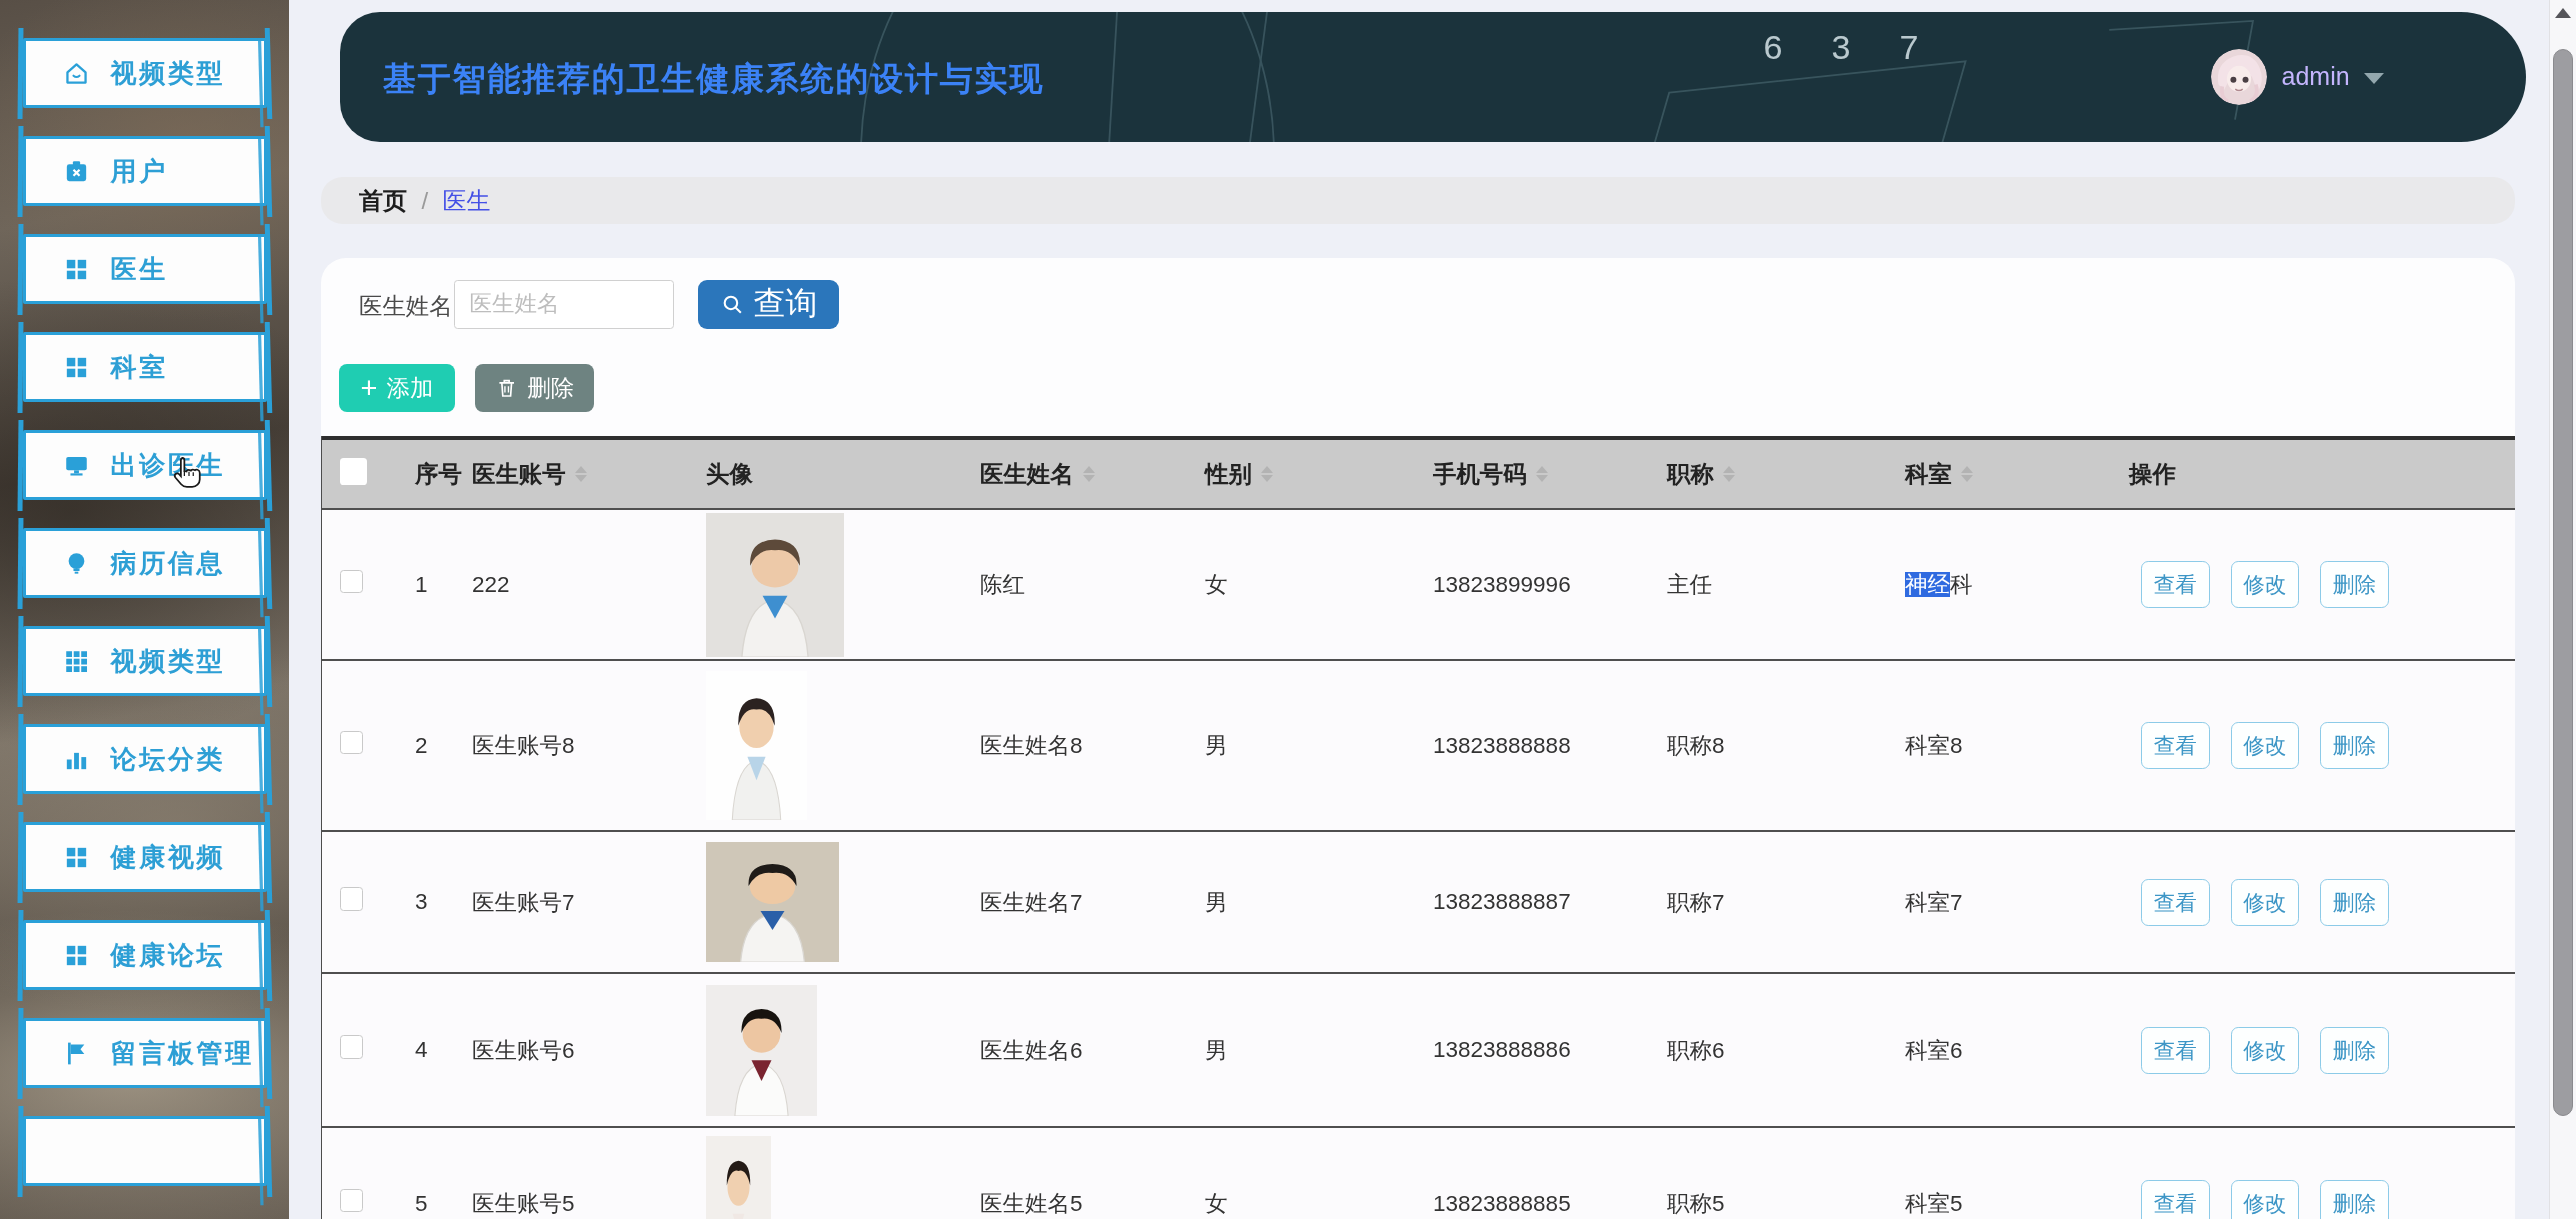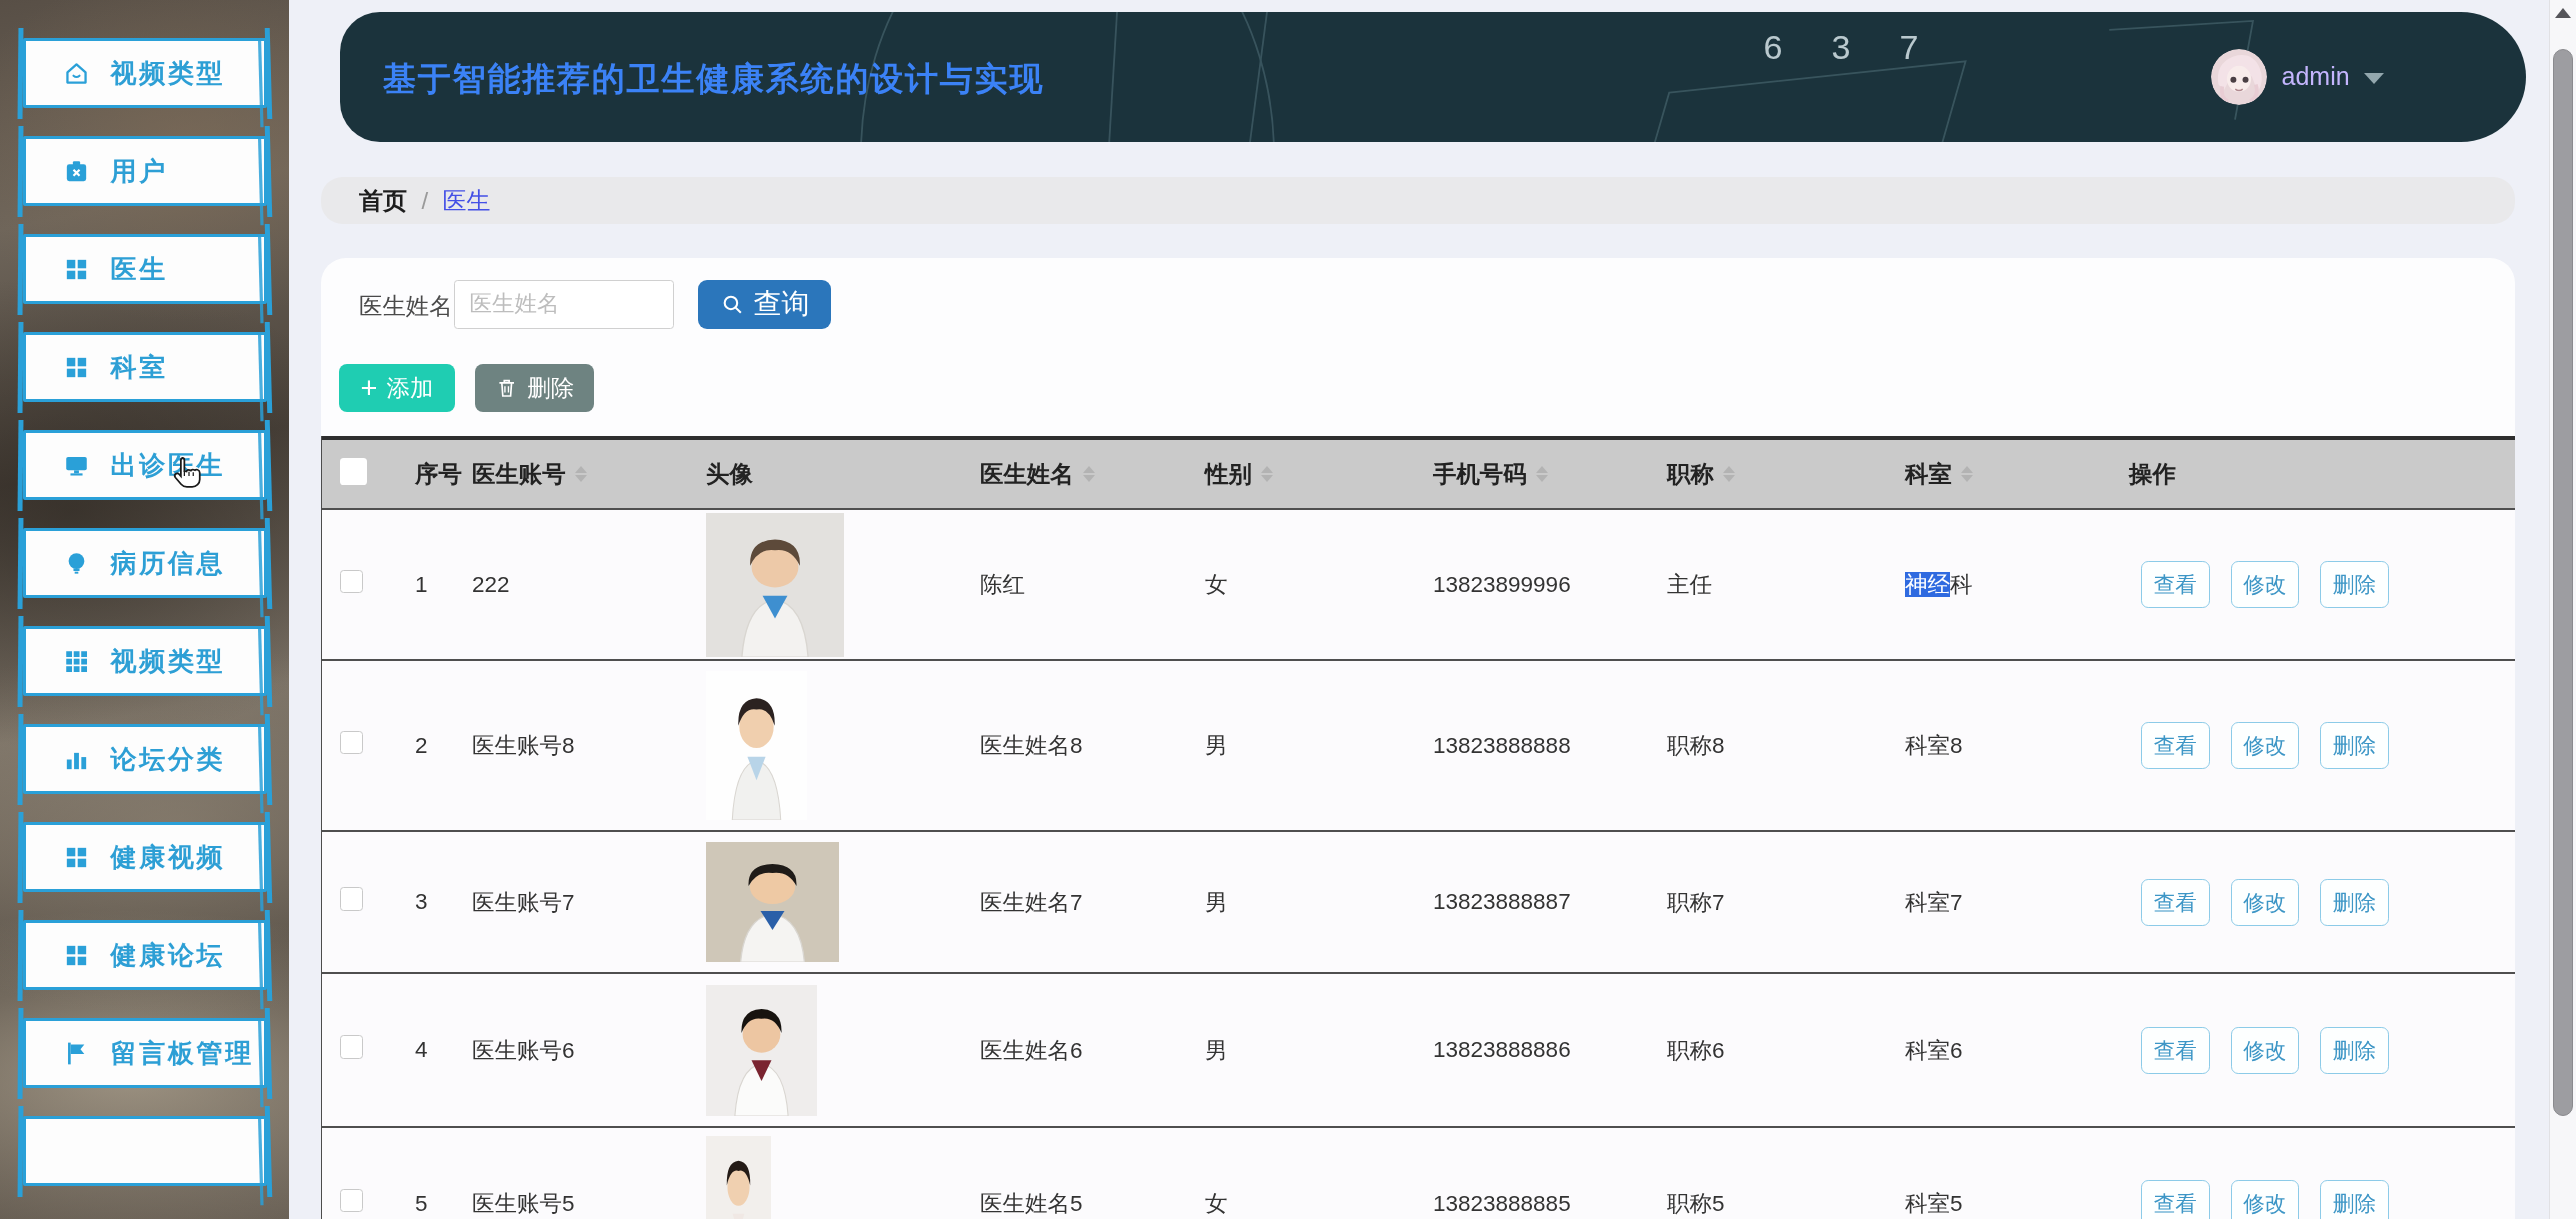--- a/index.html
+++ b/index.html
@@ -76,21 +76,21 @@
   .search-row input {
     position:absolute; left:133px; top:0; width:220px; height:49px;
     border:0.9px solid #d0d0d0; border-radius:3.6px; background:#fff;
     font-size:22.5px; padding:0 14.4px; color:#333; outline:none;
     font-family:"Liberation Sans","DejaVu Sans",sans-serif;
   }
   .search-row input::placeholder { color:#bdbdbd; }
   .btn { display:inline-flex; align-items:center; justify-content:center; gap:9px;
          border:none; color:#fff; border-radius:9px; cursor:pointer;
          font-family:"Liberation Sans","DejaVu Sans",sans-serif; }
-  .btn-query { position:absolute; left:377px; top:0; height:49px; padding:0 21.6px; font-size:28px; background:#2b76bb; }
+  .btn-query { position:absolute; left:377px; top:0; height:49px; padding:0 21.6px; font-size:32px; background:#2b76bb; }
   .toolbar { position:absolute; top:106px; left:18px; display:flex; gap:20px; }
   .btn-add { height:48px; padding:0 21.6px; font-size:23.4px; background:#1fcdb2; border-radius:8px; }
   .btn-add .plus { font-size:29px; font-weight:400; line-height:0; }
   .btn-del { height:48px; padding:0 20px; font-size:23.4px; background:#6e8381; border-radius:8px; }
 
   
   .table { position:absolute; top:178px; left:0; width:100%; border-left:1.8px solid #4c4c4c; }
   .thead, .trow {
     display:grid;
     grid-template-columns:75px 57px 234px 274px 225px 228px 234px 238px 224px 1fr;

